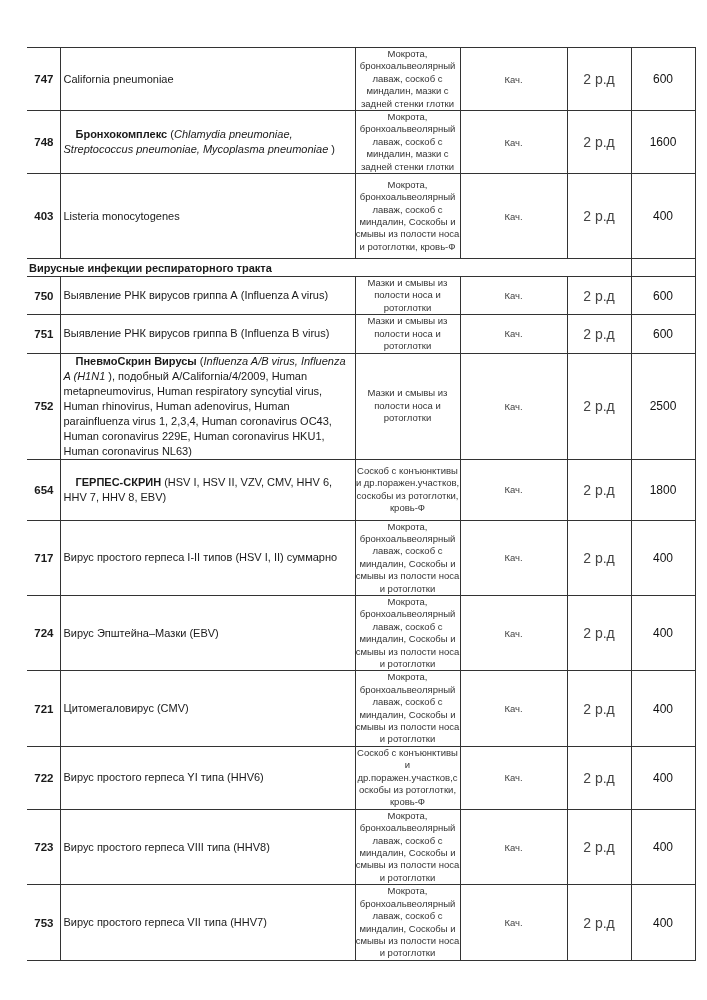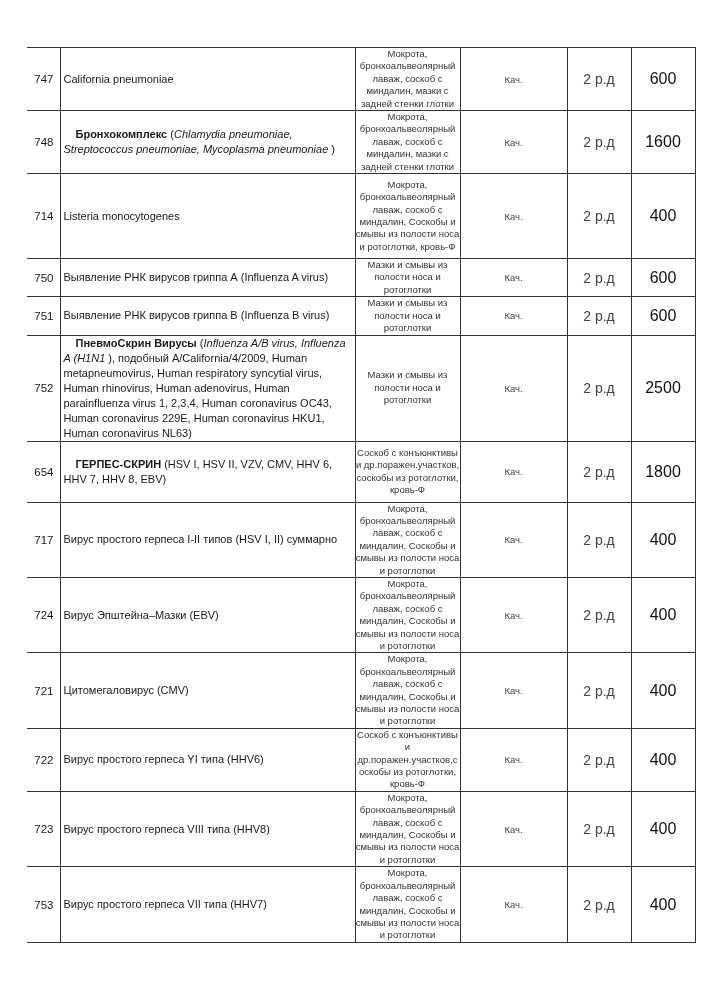--- a/index.html
+++ b/index.html
@@ -6,28 +6,28 @@
     body { width: 707px; height: 1000px; position: relative; overflow: hidden; font-family: "Liberation Sans", sans-serif; color: #1a1a1a; }
     table.price { position: absolute; left: 27px; top: 47px; border-collapse: collapse; table-layout: fixed; width: 605px; }
     table.price td { border: 1px solid #333; padding: 0; vertical-align: middle; }
     table.price tr td:first-child { border-left: none; }
     col.c-code { width: 33px; }
     col.c-name { width: 295px; }
     col.c-mat { width: 105px; }
     col.c-type { width: 107px; }
     col.c-term { width: 64px; }
     col.c-price { width: 64px; }
-    td.code { font-weight: normal; font-size: 11.5px; text-align: right; padding-right: 6px !important; }
+    td.code { font-weight: bold; font-size: 11.5px; text-align: right; padding-right: 6px !important; }
     td.name { font-size: 11px; line-height: 15px; padding: 0 3px !important; }
     td.name b { font-weight: bold; margin-left: 12px; }
     td.name i { font-style: italic; text-align: center; }
     td.mat { font-size: 9.5px; line-height: 12.4px; text-align: center; color: #333; }
     td.kind { font-size: 9.5px; text-align: center; color: #444; }
     td.term { font-size: 14px; text-align: center; color: #444; }
-    td.cost { font-size: 16px; text-align: center; color: #111; }
+    td.cost { font-size: 12px; text-align: center; color: #111; }
     td.section { font-size: 11px; font-weight: bold; padding: 0 2px !important; border-left: none; }
   </style>
 </head>
 <body>
 
 <table class="price">
   <colgroup>
     <col class="c-code">
       <col class="c-name">
       <col class="c-mat">
@@ -49,28 +49,32 @@
     <tr style="height:62px">
       <td class="code">748</td>
       <td class="name"><b>Бронхокомплекс</b><span> (</span><i>Chlamydia pneumoniae, Streptococcus pneumoniae, Mycoplasma pneumoniae</i><span> )</span></td>
       <td class="mat">Мокрота, бронхоальвеолярный лаваж, соскоб с миндалин, мазки с задней стенки глотки</td>
       <td class="kind">Кач.</td>
       <td class="term">2 р.д</td>
       <td class="cost">1600</td>
     </tr>
 
     <tr style="height:85px">
-      <td class="code">714</td>
+      <td class="code">403</td>
       <td class="name"><span>Listeria monocytogenes</span></td>
       <td class="mat">Мокрота, бронхоальвеолярный лаваж, соскоб с миндалин, Соскобы и смывы из полости носа и ротоглотки, кровь-Ф</td>
       <td class="kind">Кач.</td>
       <td class="term">2 р.д</td>
       <td class="cost">400</td>
     </tr>
 
+    <tr style="height:18px">
+      <td class="section" colspan="5">Вирусные инфекции респираторного тракта</td>
+      <td></td>
+    </tr>
 
     <tr style="height:37px">
       <td class="code">750</td>
       <td class="name">Выявление РНК вирусов гриппа А (Influenza A virus)</td>
       <td class="mat">Мазки и смывы из полости носа и ротоглотки</td>
       <td class="kind">Кач.</td>
       <td class="term">2 р.д</td>
       <td class="cost">600</td>
     </tr>
 

